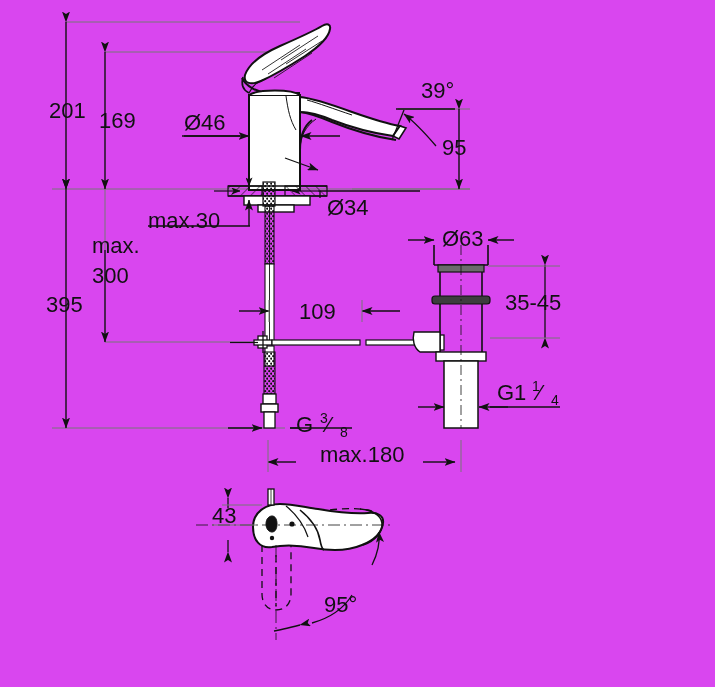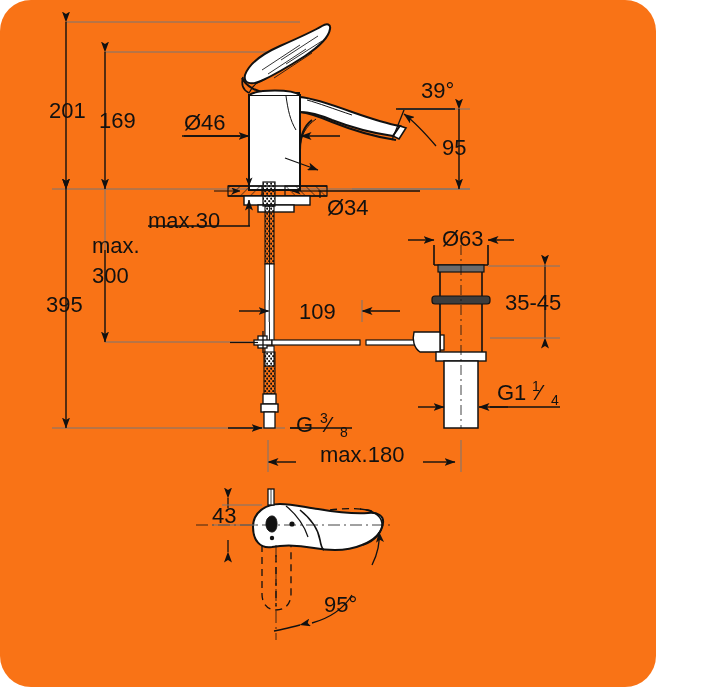--- a/index.html
+++ b/index.html
@@ -2,25 +2,24 @@
 <html><head>
 <meta charset="utf-8">
 <style>
   html,body{margin:0;padding:0;background:#ffffff;}
   body{
     font-family:"Liberation Sans", sans-serif;
     color:#000000;
   }
   #sheet{
     position:relative;
-    width:656px;
+    width:715px;
     height:687px;
-    background:#f97316;
+    background:#d946ef;
     overflow:hidden;
-    border-radius:31px;
   }
   #sheet svg{
     position:absolute;
     left:0; top:0;
     width:715px;
     height:687px;
   }
   .dimtext{
     font-family:"Liberation Sans", sans-serif;
     font-size:22px;

